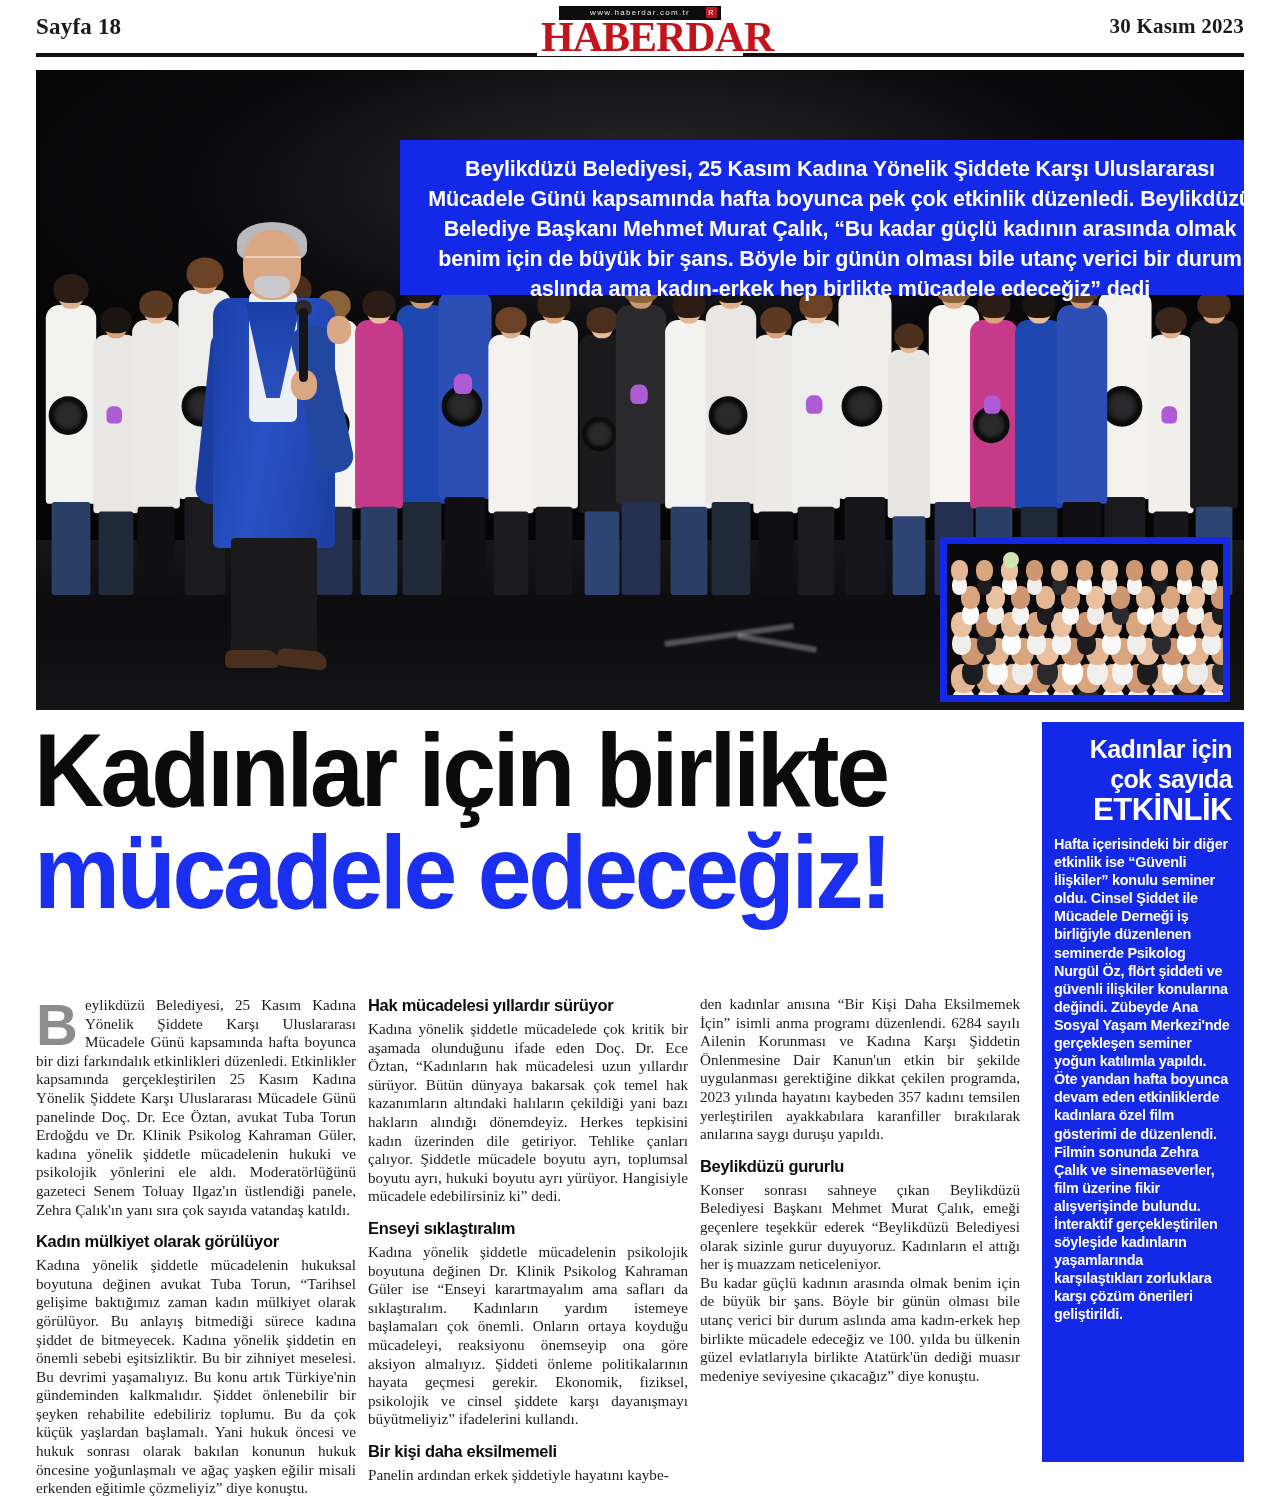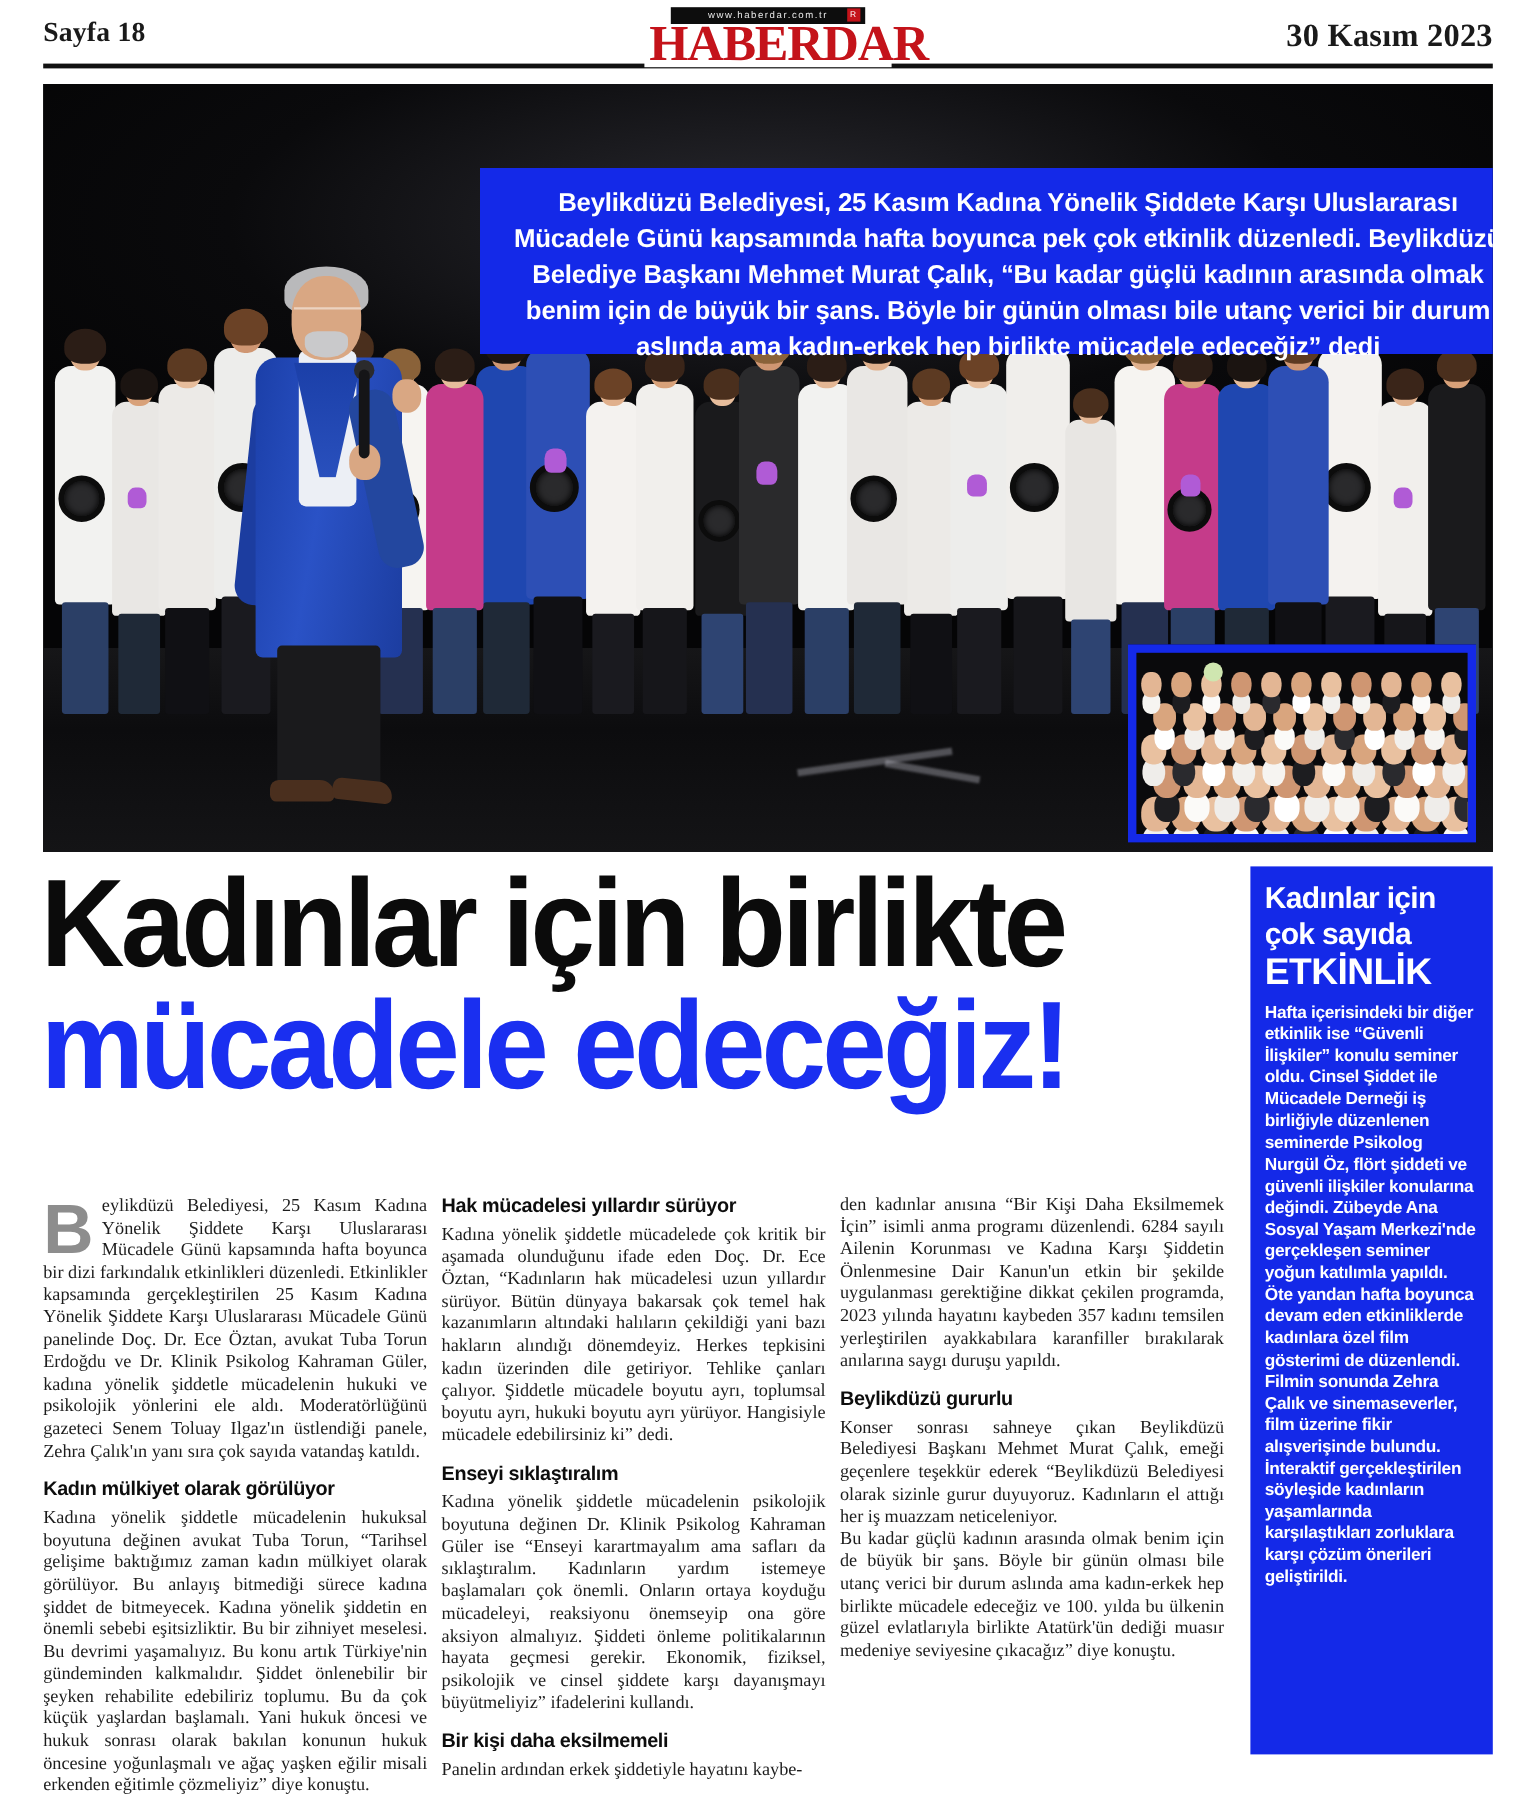--- a/index.html
+++ b/index.html
@@ -41,21 +41,21 @@
     font-weight: bold;
     font-size: 23px;
     letter-spacing: .2px;
     color: #1a1a1a;
   }
   .page-date {
     position: absolute;
     right: 36px; top: 14px;
     font-family: "Liberation Serif", serif;
     font-weight: bold;
-    font-size: 27px;
+    font-size: 21px;
     letter-spacing: .2px;
     color: #1a1a1a;
     text-align: right;
   }
   .logo-wrap {
     position: absolute;
     left: 50%;
     transform: translateX(-50%);
     top: 6px;
     width: 206px;
@@ -393,21 +393,21 @@
     height: 740px;
     background: #1429e8;
     color: #ffffff;
     padding: 12px 12px 10px;
   }
   .sb-title {
     font-family: "Liberation Sans", sans-serif;
     font-weight: bold;
     font-size: 25px;
     line-height: 30px;
-    text-align: left;
+    text-align: right;
     letter-spacing: -.6px;
   }
   .sb-title .big {
     font-size: 31px;
     letter-spacing: -.5px;
     display: block;
     margin-top: 1px;
   }
   .sb-body {
     margin-top: 10px;

